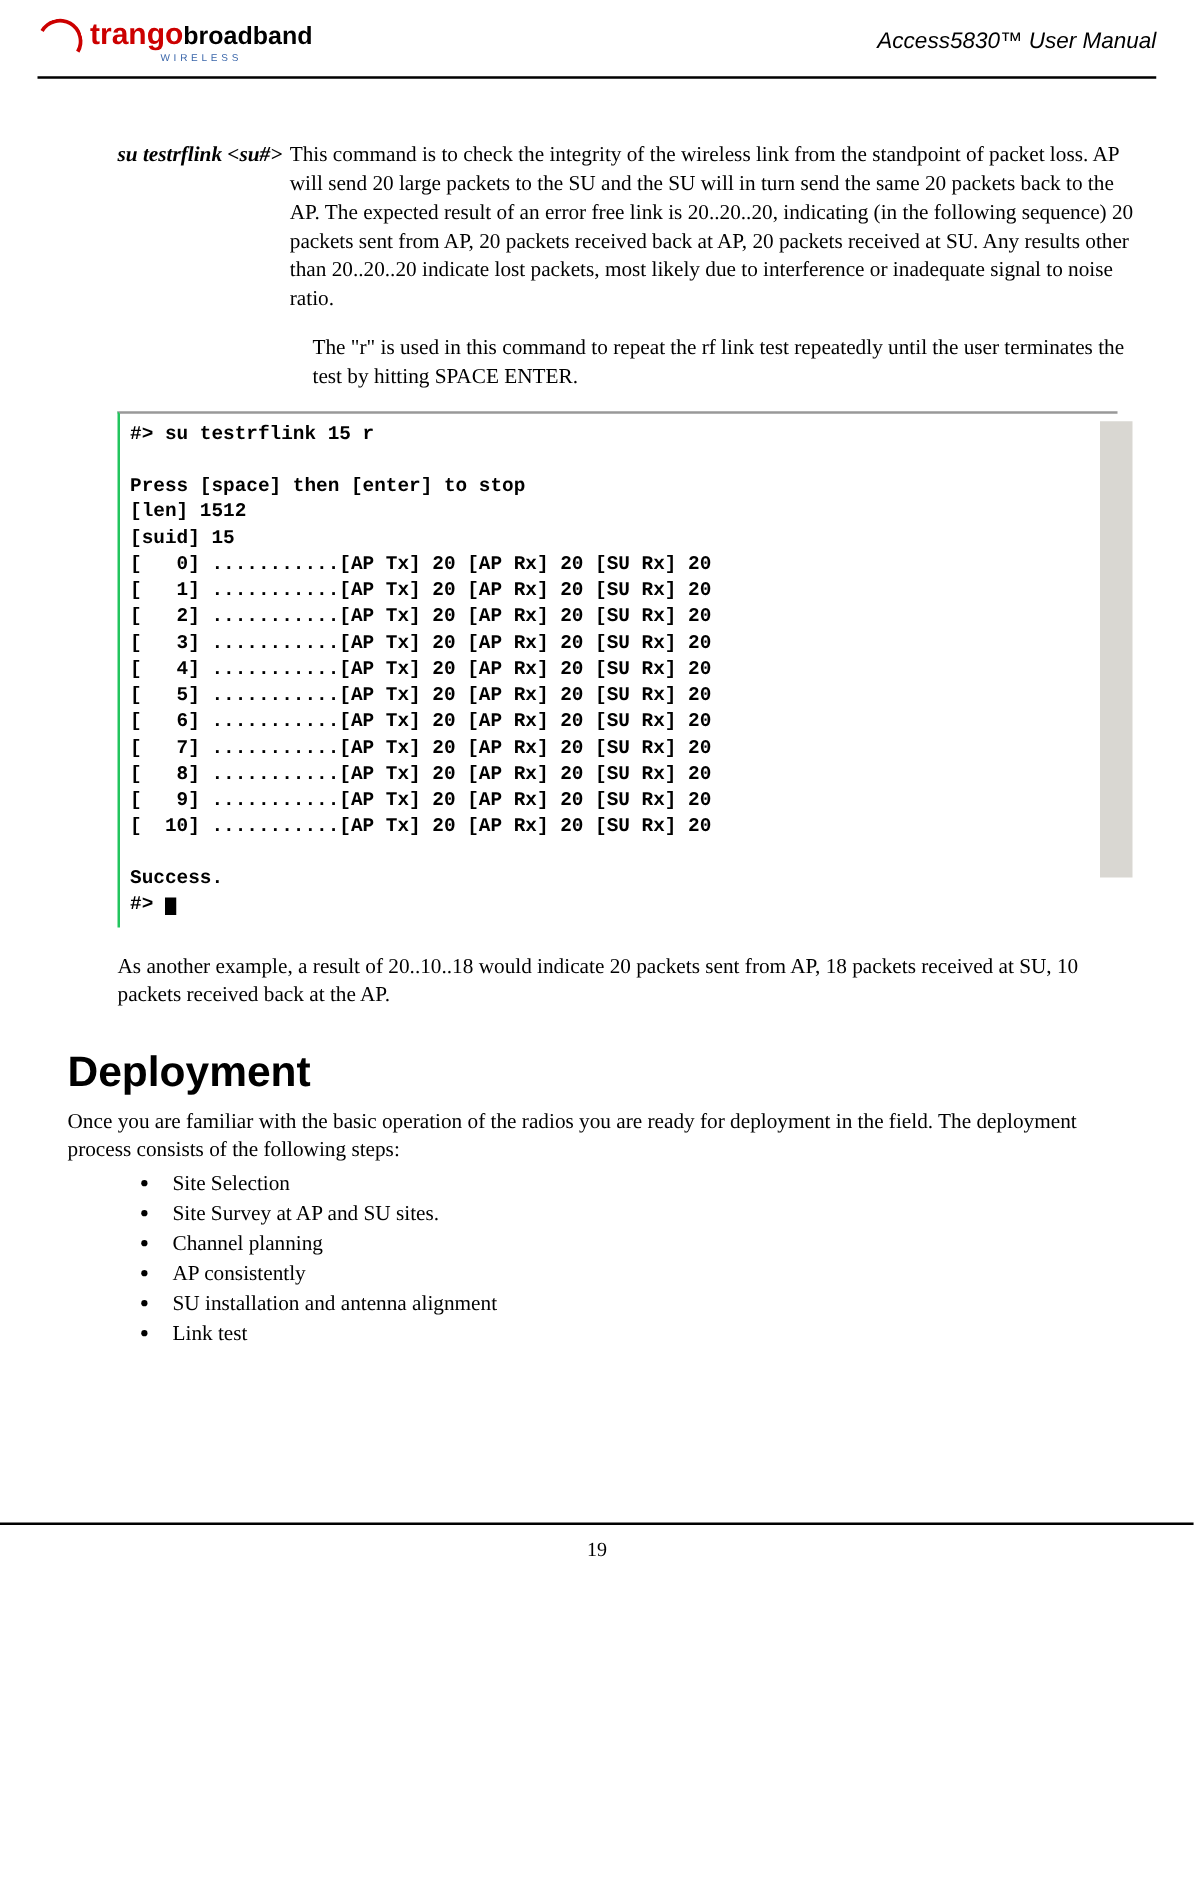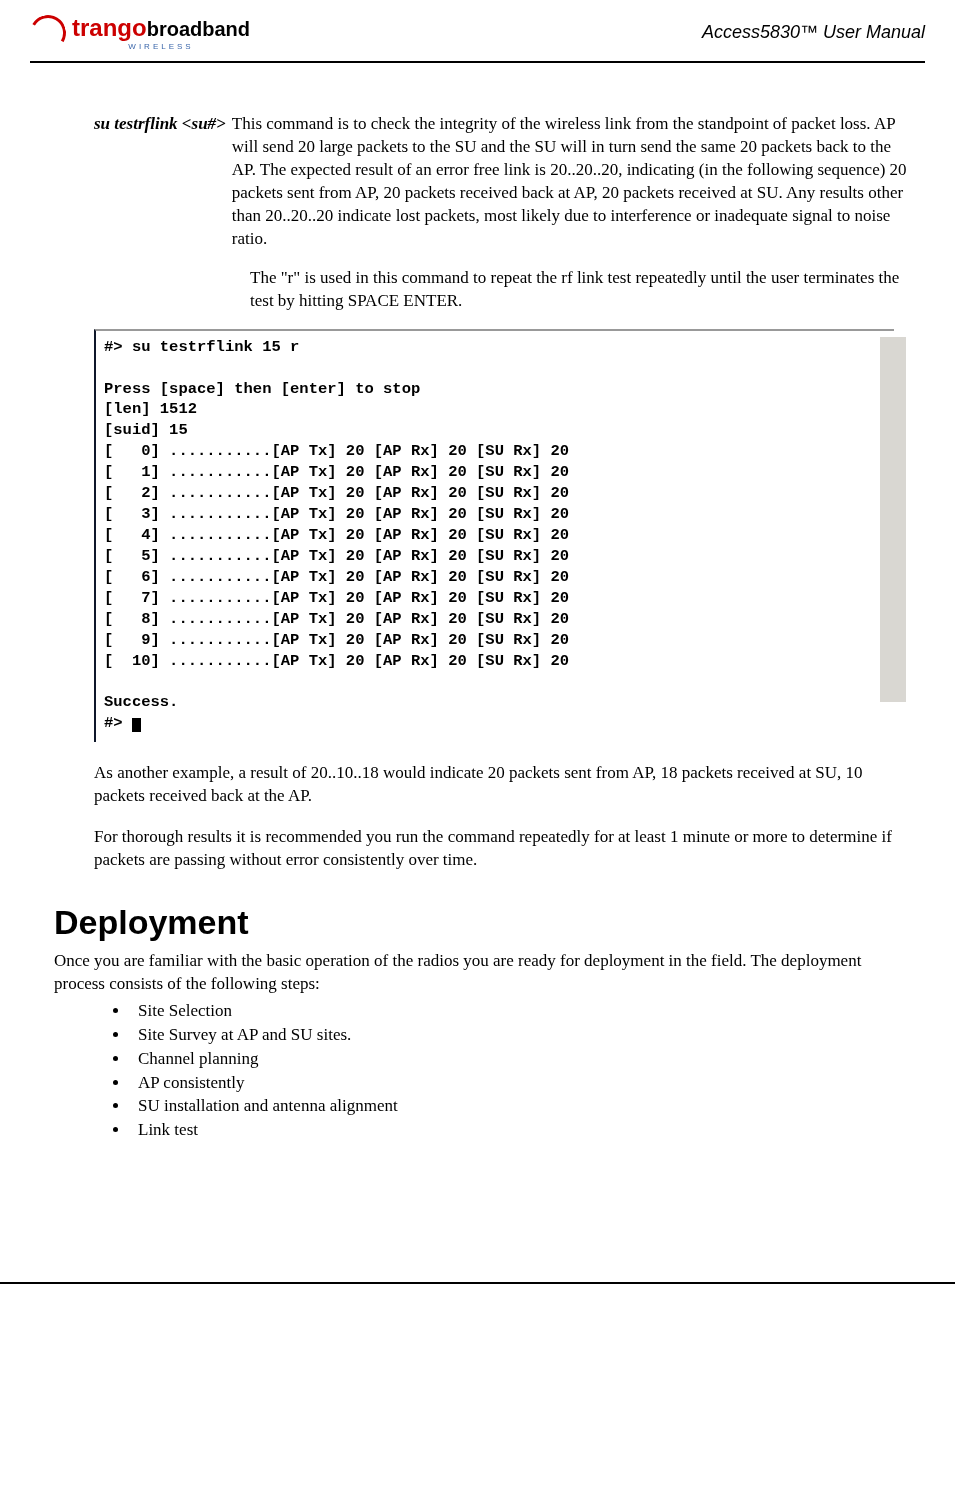--- a/index.html
+++ b/index.html
@@ -31,21 +31,21 @@
   .cmd-block { display: flex; margin-bottom: 16px; }
   .cmd-name { font-style: italic; font-weight: bold; white-space: nowrap; padding-right: 6px; }
   .cmd-desc { }
   .indented { margin-left: 156px; margin-bottom: 16px; }
   .example-label { margin-bottom: 12px; }
   .console {
     font-family: "Courier New", monospace;
     font-size: 15.5px;
     font-weight: bold;
     background: #fff;
-    border-left: 2px solid #0f172a;
+    border-left: 2px solid #22c55e;
     border-top: 2px solid #999;
     padding: 6px 8px 8px 8px;
     line-height: 1.35;
     white-space: pre;
     margin-bottom: 20px;
     position: relative;
     width: 800px;
   }
   .console-overlay {
     position: absolute; right: -12px; top: 6px; bottom: 40px; width: 26px; background: #d9d7d2;
@@ -105,30 +105,30 @@
 [   6] ...........[AP Tx] 20 [AP Rx] 20 [SU Rx] 20
 [   7] ...........[AP Tx] 20 [AP Rx] 20 [SU Rx] 20
 [   8] ...........[AP Tx] 20 [AP Rx] 20 [SU Rx] 20
 [   9] ...........[AP Tx] 20 [AP Rx] 20 [SU Rx] 20
 [  10] ...........[AP Tx] 20 [AP Rx] 20 [SU Rx] 20
 
 Success.
 #&gt; </span><span class="cursor"></span><div class="console-overlay"></div></div>
 
   <div class="para">As another example, a result of 20..10..18 would indicate 20 packets sent from AP, 18 packets received at SU, 10 packets received back at the AP.</div>
-  <div class="para">For thorough results it is recommended you run the command repeatedly for at least 1 minute or more to determine if packets are passing without error consistently over time.</div>
 
   <h1 class="deploy">Deployment</h1>
   <div class="deploy-intro">Once you are familiar with the basic operation of the radios you are ready for deployment in the field.  The deployment process consists of the following steps:</div>
   <ul class="bullets">
     <li>Site Selection</li>
     <li>Site Survey at AP and SU sites.</li>
     <li>Channel planning</li>
     <li>AP consistently</li>
     <li>SU installation and antenna alignment</li>
     <li>Link test</li>
   </ul>
 
 </div>
 
 <div class="footer-zone">
   <div class="footer-rule"></div>
+  <div class="page-num">19</div>
 </div>
 
 </body></html>

